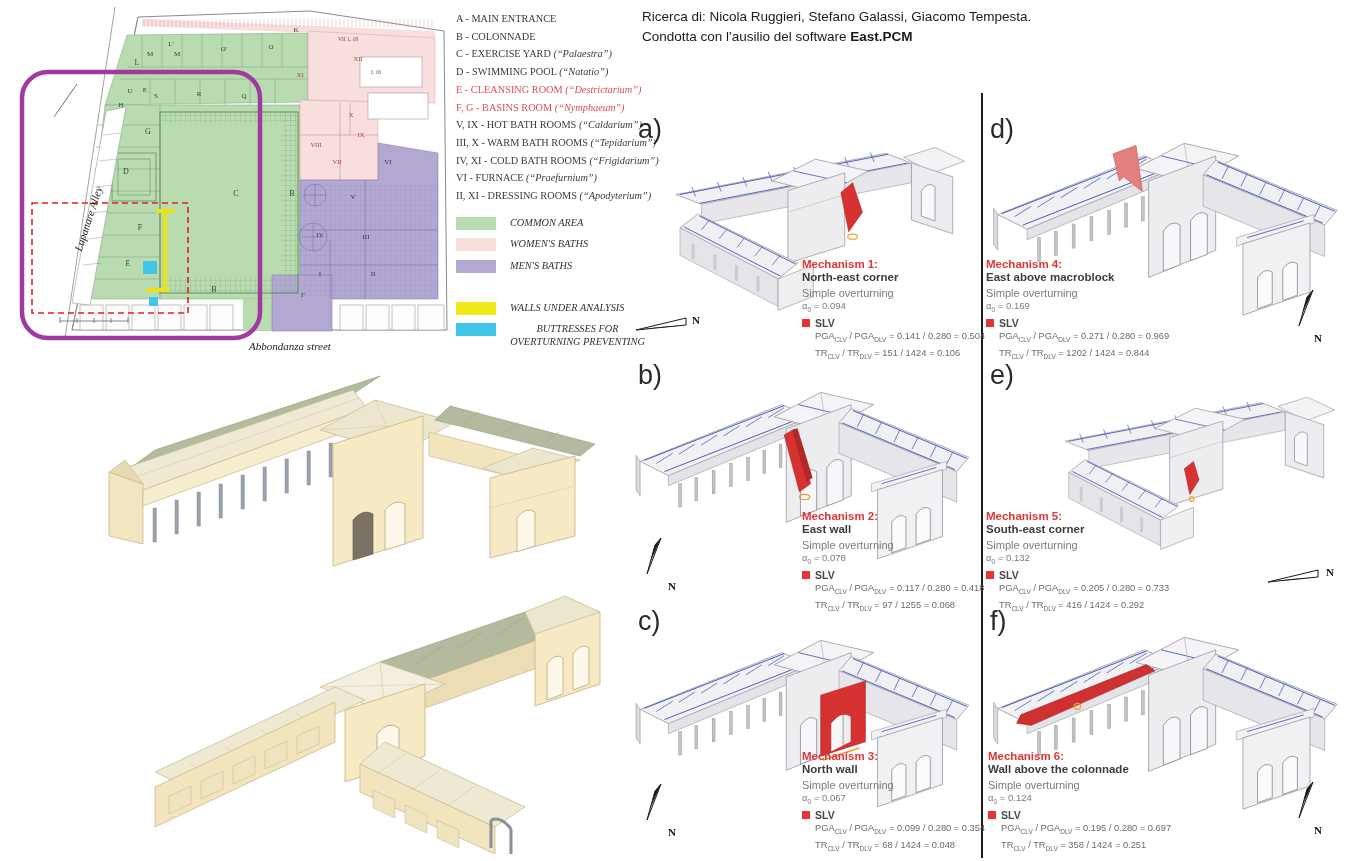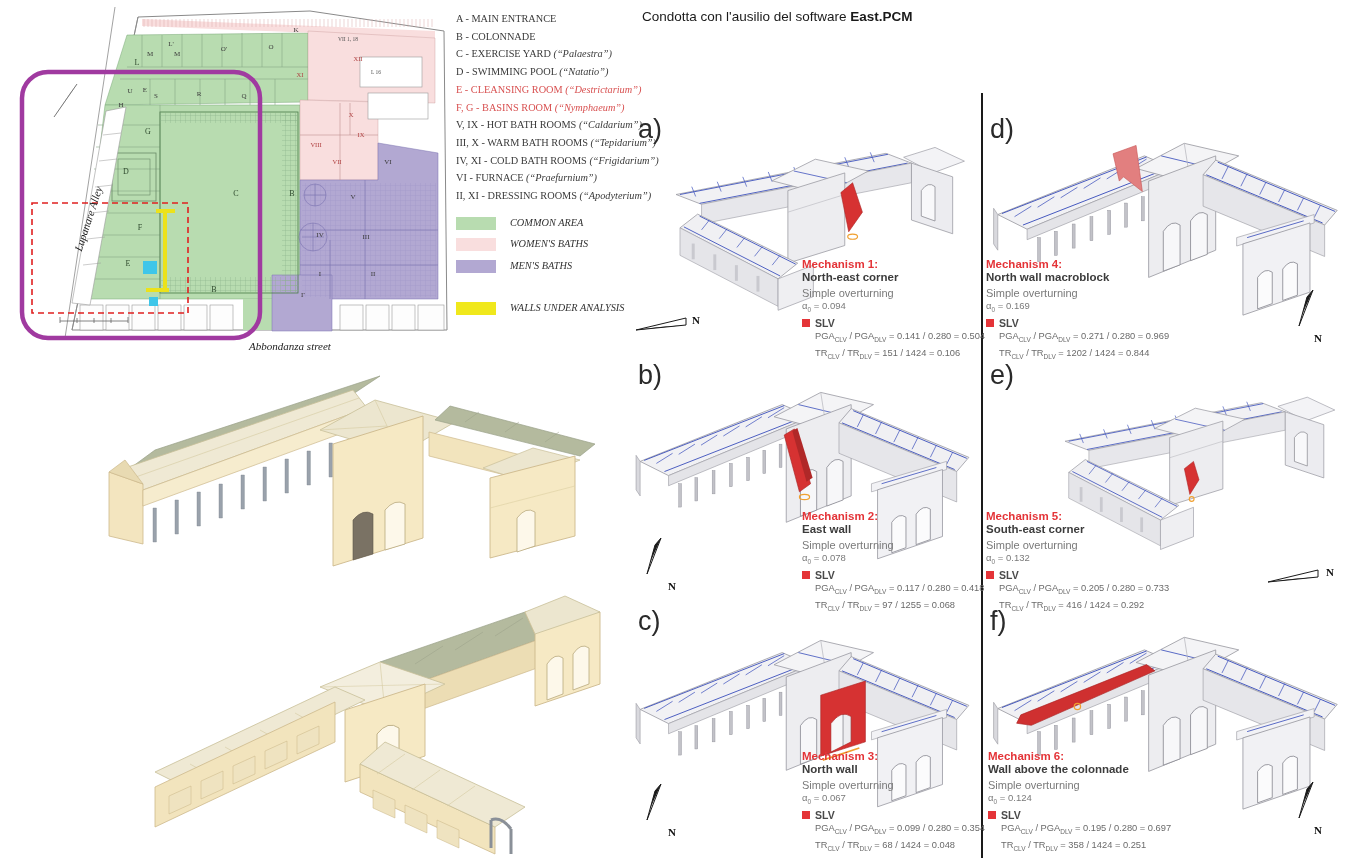--- a/index.html
+++ b/index.html
@@ -378,20 +378,24 @@
         <span class="cl-lab">WOMEN'S BATHS</span>
       </div>
     <div class="cl-row" style="top:47px">
         <span class="sw" style="background-color: rgb(178, 168, 210);"></span>
         <span class="cl-lab">MEN'S BATHS</span>
       </div>
     <div class="cl-row" style="top:89px">
         <span class="sw" style="background-color: rgb(240, 232, 28);"></span>
         <span class="cl-lab">WALLS UNDER ANALYSIS</span>
       </div>
+    <div class="cl-row" style="top:110px">
+        <span class="sw" style="background-color: rgb(63, 198, 233);"></span>
+        <span class="cl-lab">BUTTRESSES FOR OVERTURNING PREVENTING</span>
+      </div>
   </div>
 
   <svg class="abs" style="left:35px;top:360px" width="580" height="232" viewBox="0 0 580 232">
     <g stroke-linejoin="round">
       <polygon points="90,108 318,30 345,12 120,86" fill="#b4ba9e" stroke="#9aa088" stroke-width="0.7" transform="translate(0,4)"></polygon>
       <g stroke="#9aa088" stroke-width="0.5">
         <line x1="140" y1="102" x2="168" y2="82"></line>
           <line x1="190" y1="85" x2="218" y2="65"></line>
         <line x1="240" y1="68" x2="268" y2="48"></line>
           <line x1="290" y1="51" x2="316" y2="32"></line>
@@ -558,21 +562,21 @@
     <svg class="abs" style="left:5px;top:4px" width="357" height="220" viewBox="0 0 340 210">
       <use href="#mSW"></use>
       <polygon points="118,38 140,30 146,74 128,60 124,64" fill="#e27f7f" stroke="#c85555" stroke-width="0.6"></polygon>
     </svg>
     <svg class="abs" style="left:300px;top:178px" width="60" height="58">
       <use href="#arrD" transform="translate(14,2)"></use>
       <text class="ntext" x="30" y="54">N</text>
     </svg>
     <div class="mech" style="left:2px;top:148px">
       <div class="mech-title">Mechanism 4:</div>
-      <div class="mech-name">North wall macroblock</div>
+      <div class="mech-name">East above macroblock</div>
       <div class="mech-type">Simple overturning</div>
       <div class="mech-alpha"><span>α</span><sub>0</sub><span> = </span><span>0.169</span></div>
       <div class="mech-slv"><span class="slv-sq"></span><span>SLV</span></div>
       <div class="mech-f"><span>PGA</span><sub>CLV</sub><span> / </span><span>PGA</span><sub>DLV</sub><span> = </span><span>0.271 / 0.280 = 0.969</span></div>
       <div class="mech-f"><span>TR</span><sub>CLV</sub><span> / </span><span>TR</span><sub>DLV</sub><span> = </span><span>1202 / 1424 = 0.844</span></div>
     </div>
   </div>
 
   <div class="panel" style="left:984px;top:358px;width:362px;height:242px">
     <div class="plabel" style="left:6px;top:2px">e)</div>
@@ -612,16 +616,17 @@
       <div class="mech-name">Wall above the colonnade</div>
       <div class="mech-type">Simple overturning</div>
       <div class="mech-alpha"><span>α</span><sub>0</sub><span> = </span><span>0.124</span></div>
       <div class="mech-slv"><span class="slv-sq"></span><span>SLV</span></div>
       <div class="mech-f"><span>PGA</span><sub>CLV</sub><span> / </span><span>PGA</span><sub>DLV</sub><span> = </span><span>0.195 / 0.280 = 0.697</span></div>
       <div class="mech-f"><span>TR</span><sub>CLV</sub><span> / </span><span>TR</span><sub>DLV</sub><span> = </span><span>358 / 1424 = 0.251</span></div>
     </div>
   </div>
 
   <div class="abs" id="title-block">
+    <div class="t-sub">Ricerca di: Nicola Ruggieri, Stefano Galassi, Giacomo Tempesta.</div>
     <div class="t-sub"><span>Condotta con l'ausilio del software </span><b>East.PCM</b></div>
   </div>
 
 </div>
 
 </body></html>

